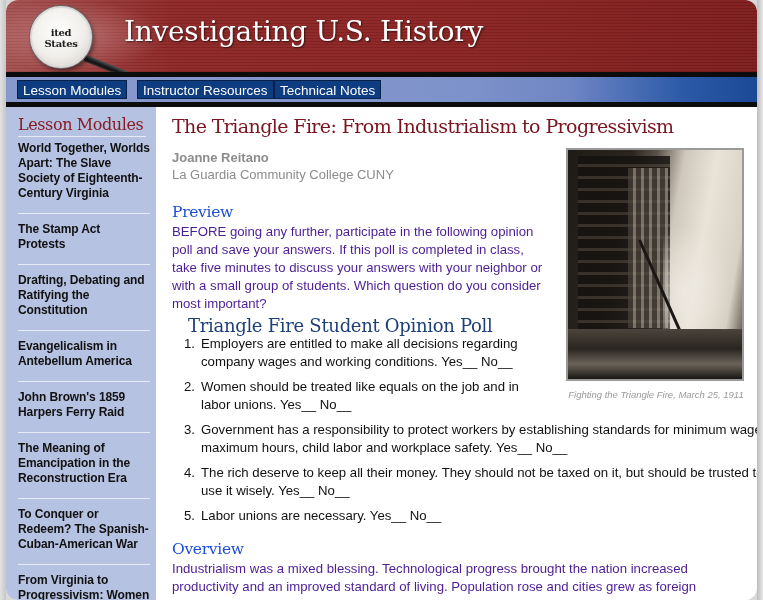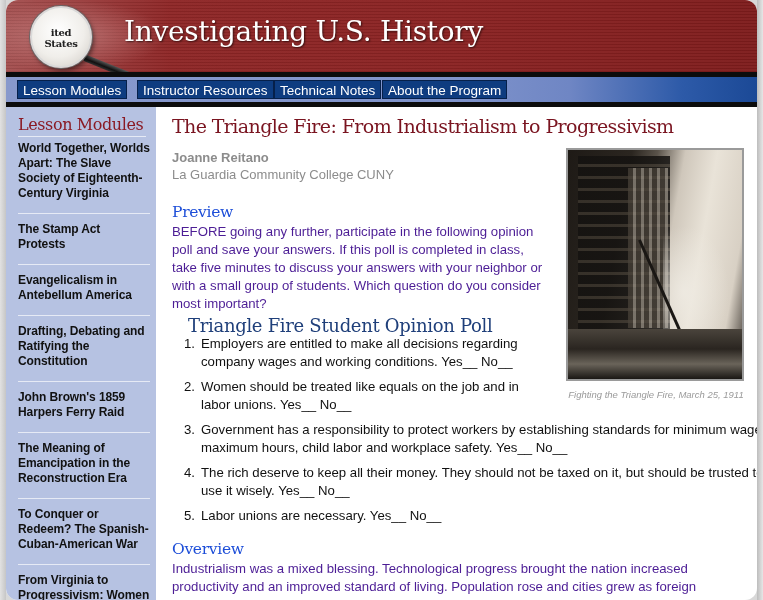--- a/index.html
+++ b/index.html
@@ -192,32 +192,31 @@
     </div>
     <div class="site-title">Investigating U.S. History</div>
   </div>
 
   <div class="black-band-1"></div>
 
   <div class="nav">
     <div class="nav-btn" style="left:11px;">Lesson Modules</div>
     <div class="nav-btn" style="left:131px;">Instructor Resources</div>
     <div class="nav-btn" style="left:268px;">Technical Notes</div>
-    <div class="nav-btn" style="left:376px;">About the Program</div>
   </div>
 
   <div class="black-band-2"></div>
 
   <div class="sidebar">
     <h2>Lesson Modules</h2>
     <ul class="side-list">
       <li class="side-item">World Together, Worlds Apart: The Slave Society of Eighteenth-Century Virginia</li>
       <li class="side-item">The Stamp Act Protests</li>
+      <li class="side-item">Drafting, Debating and Ratifying the Constitution</li>
       <li class="side-item">Evangelicalism in Antebellum America</li>
-      <li class="side-item">Drafting, Debating and Ratifying the Constitution</li>
       <li class="side-item">John Brown's 1859 Harpers Ferry Raid</li>
       <li class="side-item">The Meaning of Emancipation in the Reconstruction Era</li>
       <li class="side-item">To Conquer or Redeem? The Spanish-Cuban-American War</li>
       <li class="side-item">From Virginia to Progressivism: Women in Public Life</li>
       <li class="side-item">The Triangle Fire: From Industrialism to Progressivism</li>
     </ul>
   </div>
 
   <div class="main">
     <h1 class="article-title">The Triangle Fire: From Industrialism to Progressivism</h1>

